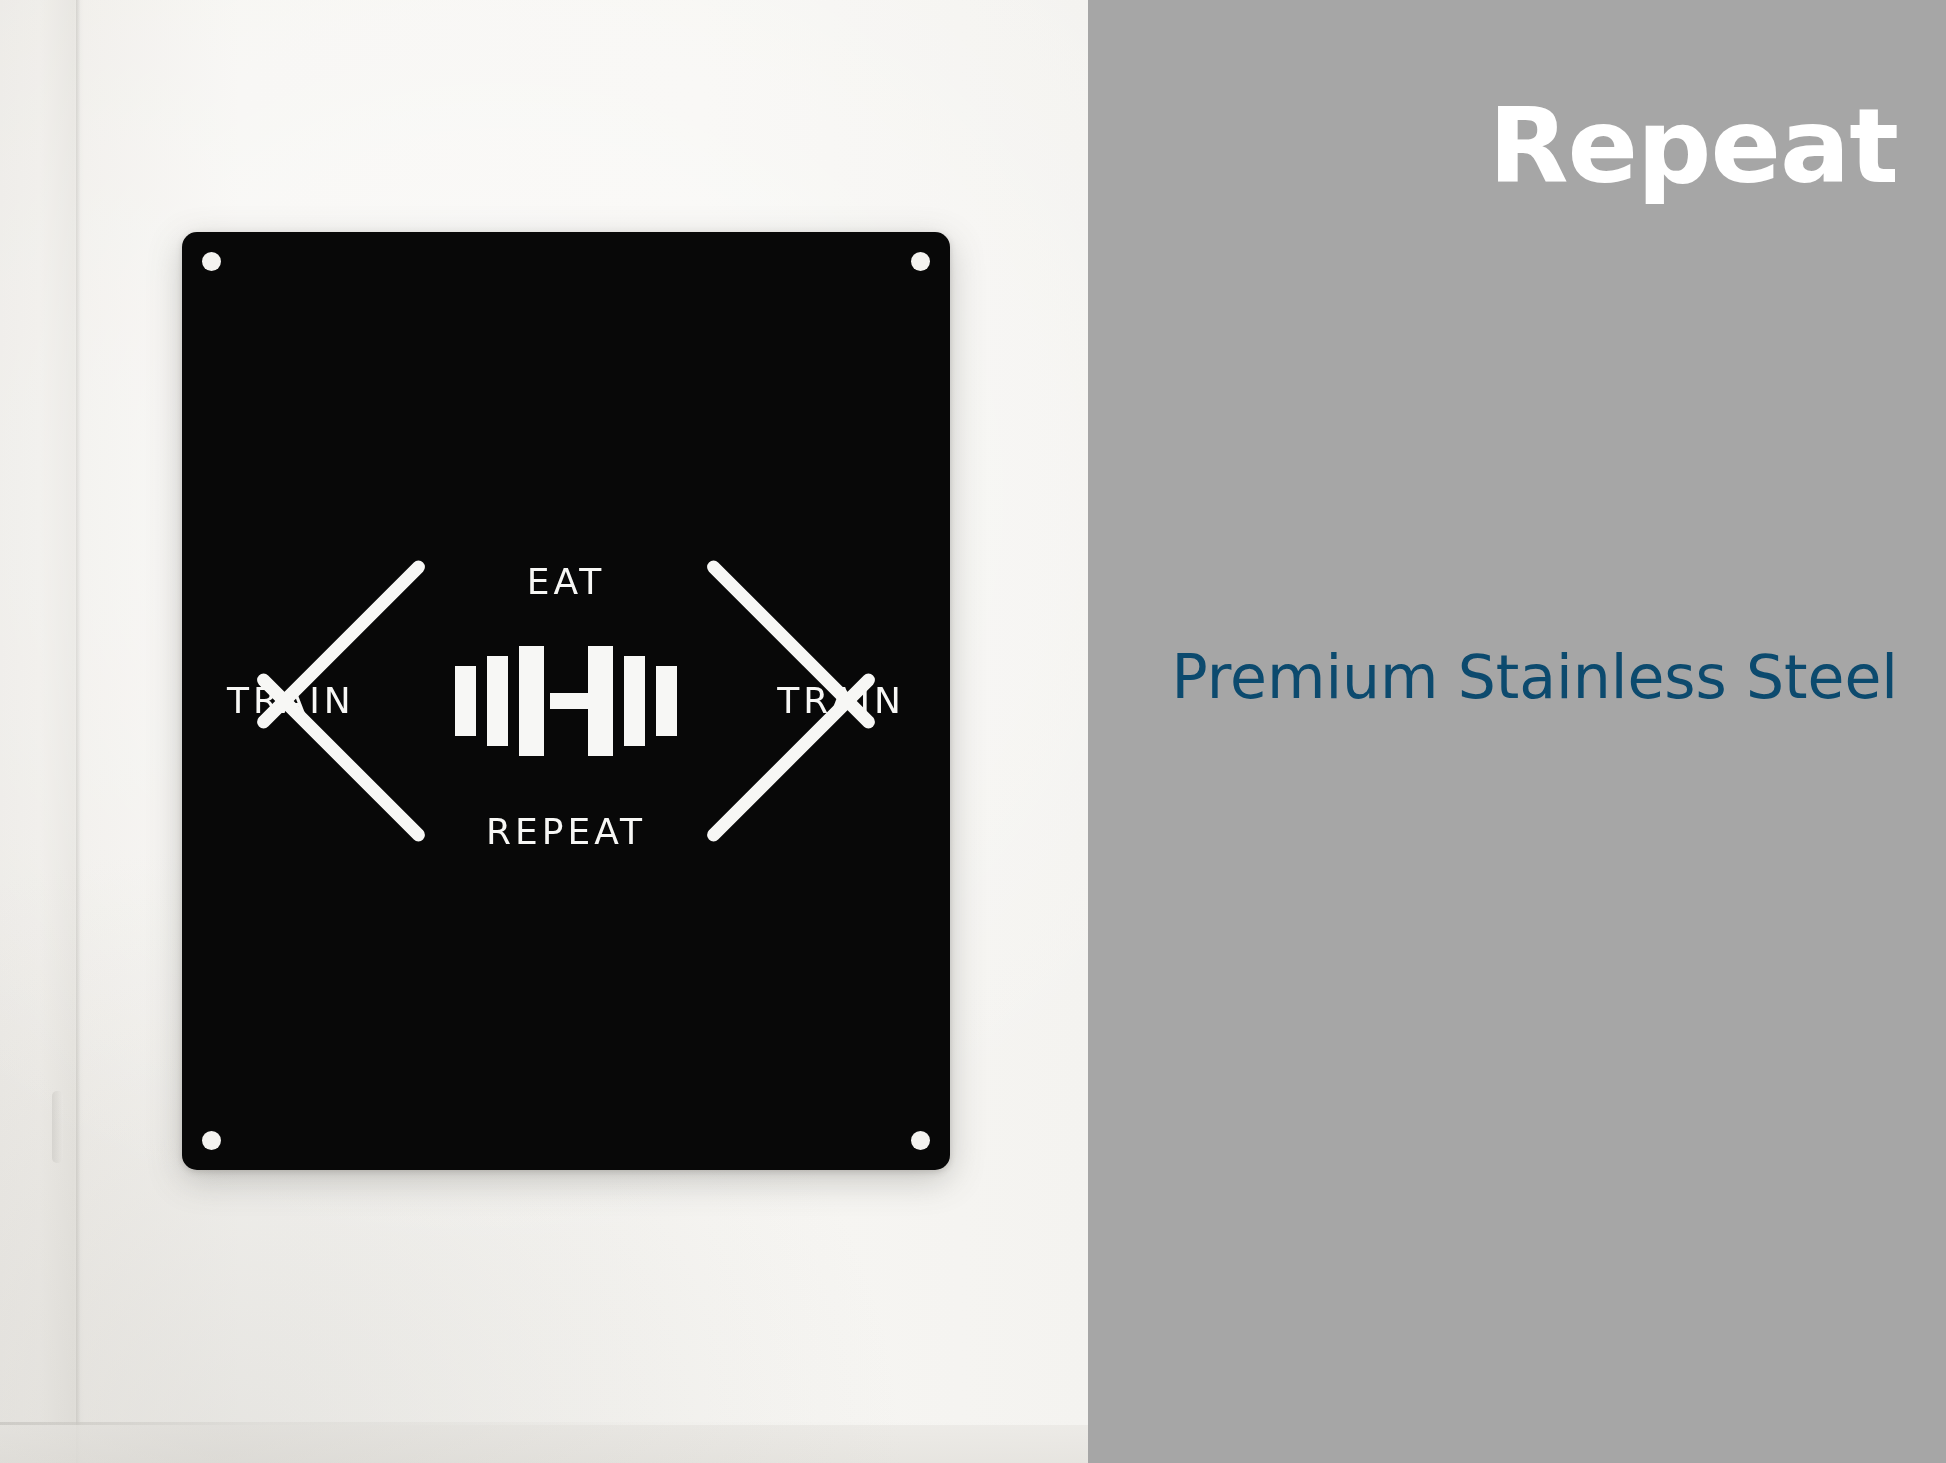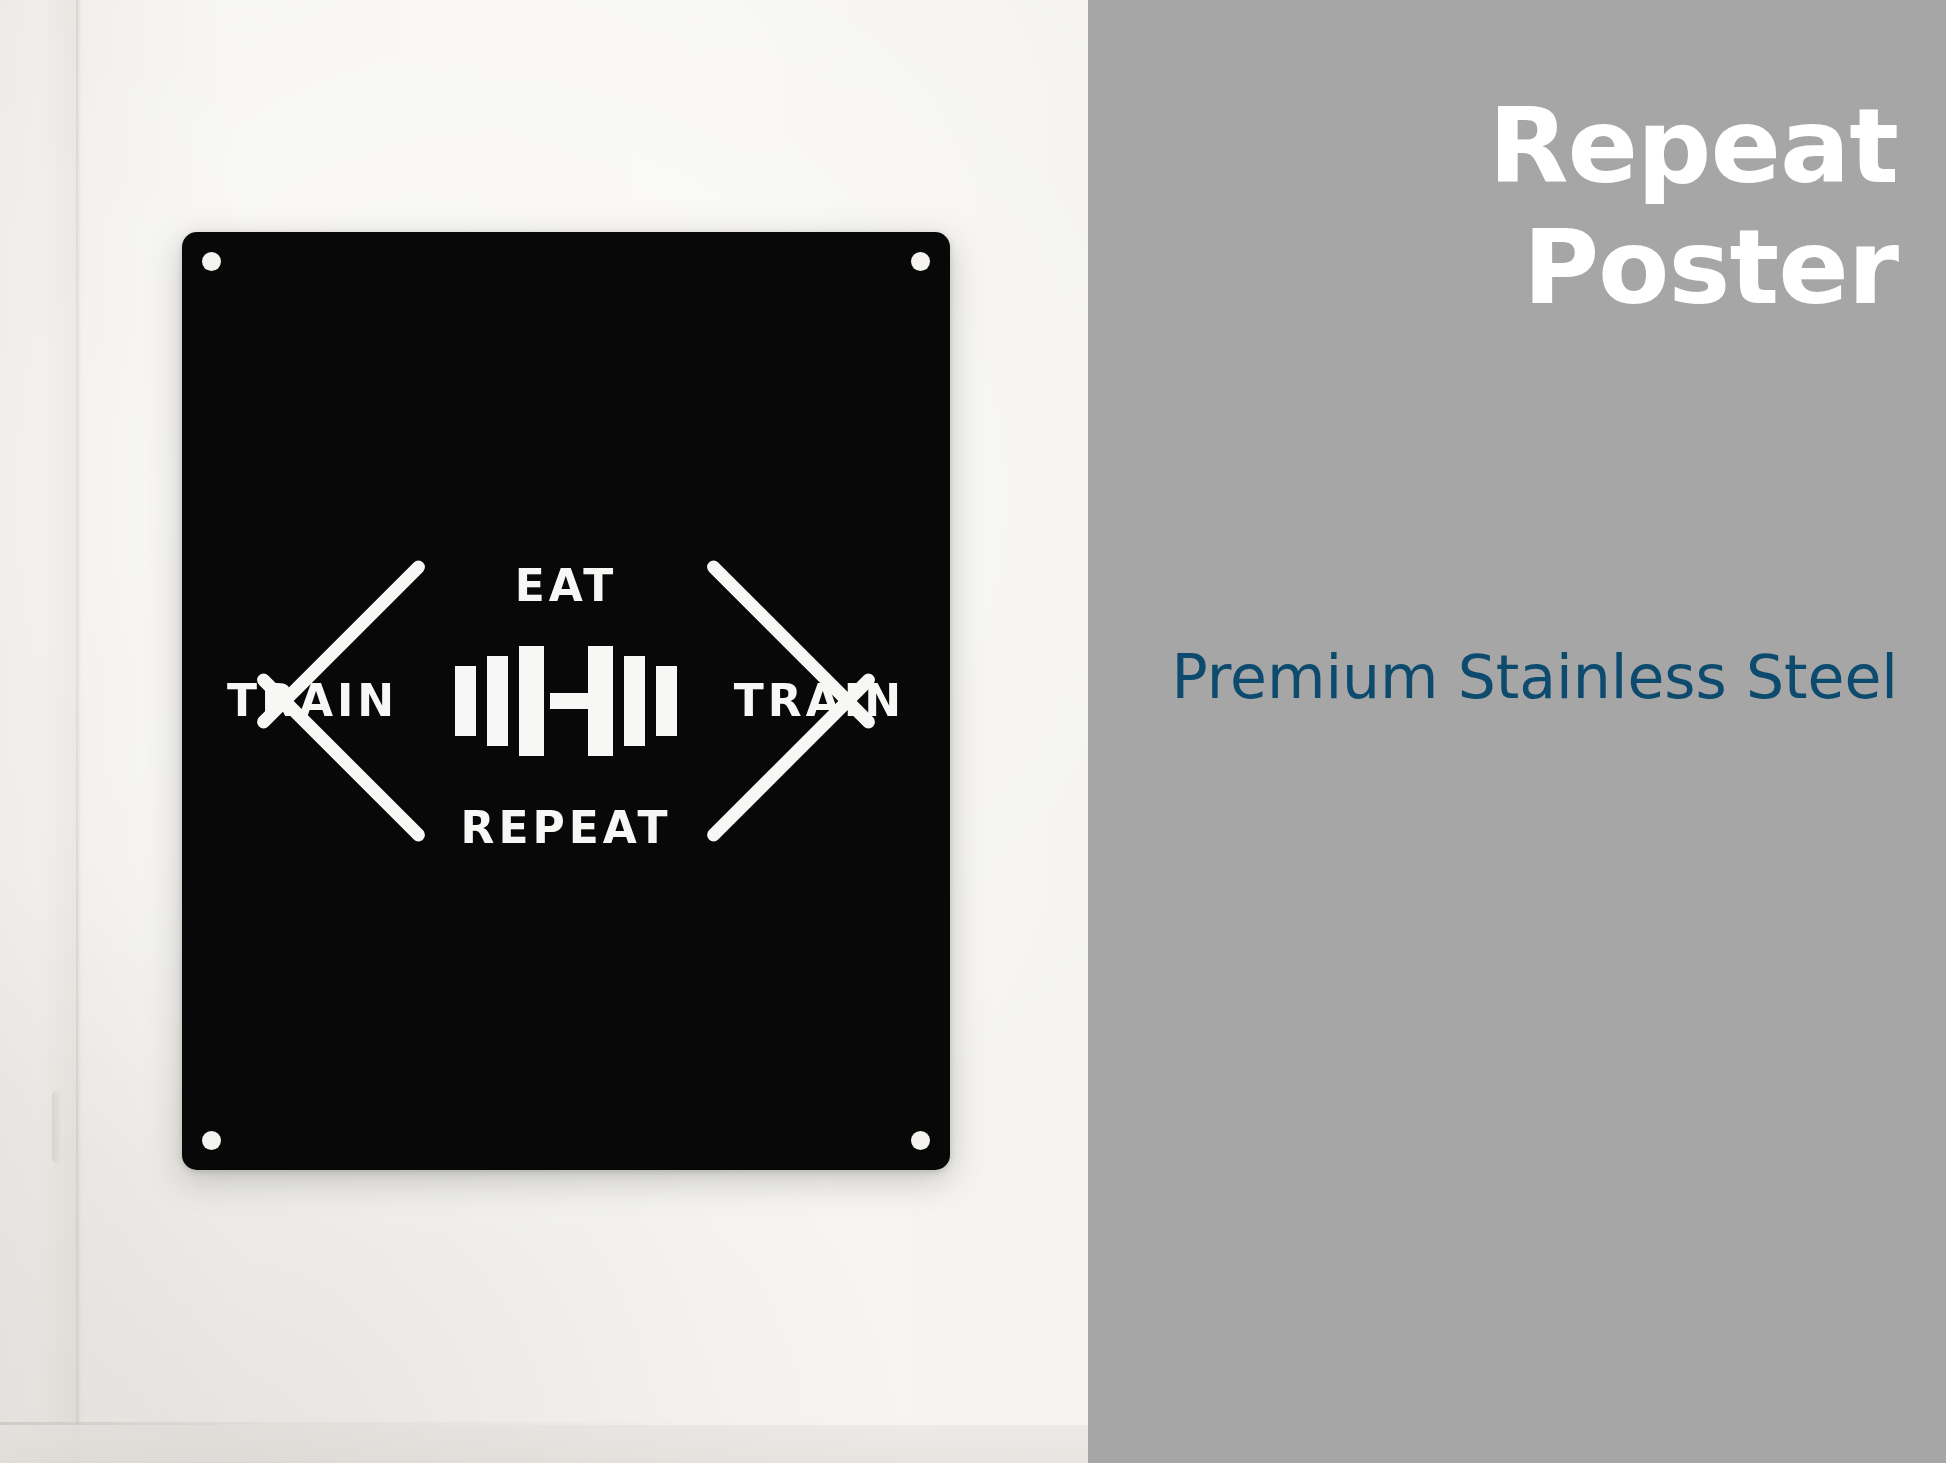--- a/index.html
+++ b/index.html
@@ -94,21 +94,21 @@
     width:50px;height:16px;background:#f7f7f5;
   }
   .p-r3{right:64px;}
   .p-r2{right:32px;}
   .p-r1{right:0;}
 
   
   .sign-label{
     position:absolute;color:#f7f7f5;
     font-family:"DejaVu Sans", sans-serif;
-    font-weight:700;font-size:44px;letter-spacing:4px;
+    font-weight:400;font-size:36px;letter-spacing:4px;
     white-space:nowrap;line-height:1;
   }
   .lbl-eat{left:0;right:0;top:332px;text-align:center;}
   .lbl-repeat{left:0;right:0;bottom:320px;text-align:center;}
   .lbl-train{left:45px;top:50%;transform:translateY(-50%);text-align:center;}
   .lbl-sleep{right:45px;top:50%;transform:translateY(-50%);}
 
   
   .info{
     position:absolute;left:1088px;top:0;width:858px;height:1463px;
@@ -168,21 +168,20 @@
         <div class="sign-label lbl-train">TRAIN</div>
         <div class="sign-label lbl-sleep">TRAIN</div>
         <div class="sign-label lbl-repeat">REPEAT</div>
       </div>
     </div>
   </div>
 
   <div class="info">
     <div class="info-title">
       <span class="t-line">Repeat</span>
-      <span class="t-line">Poster</span>
     </div>
 
     <div class="features">
       <span class="f-line">Premium Stainless Steel</span>
     </div>
   </div>
 
 </div>
 
 </body></html>

